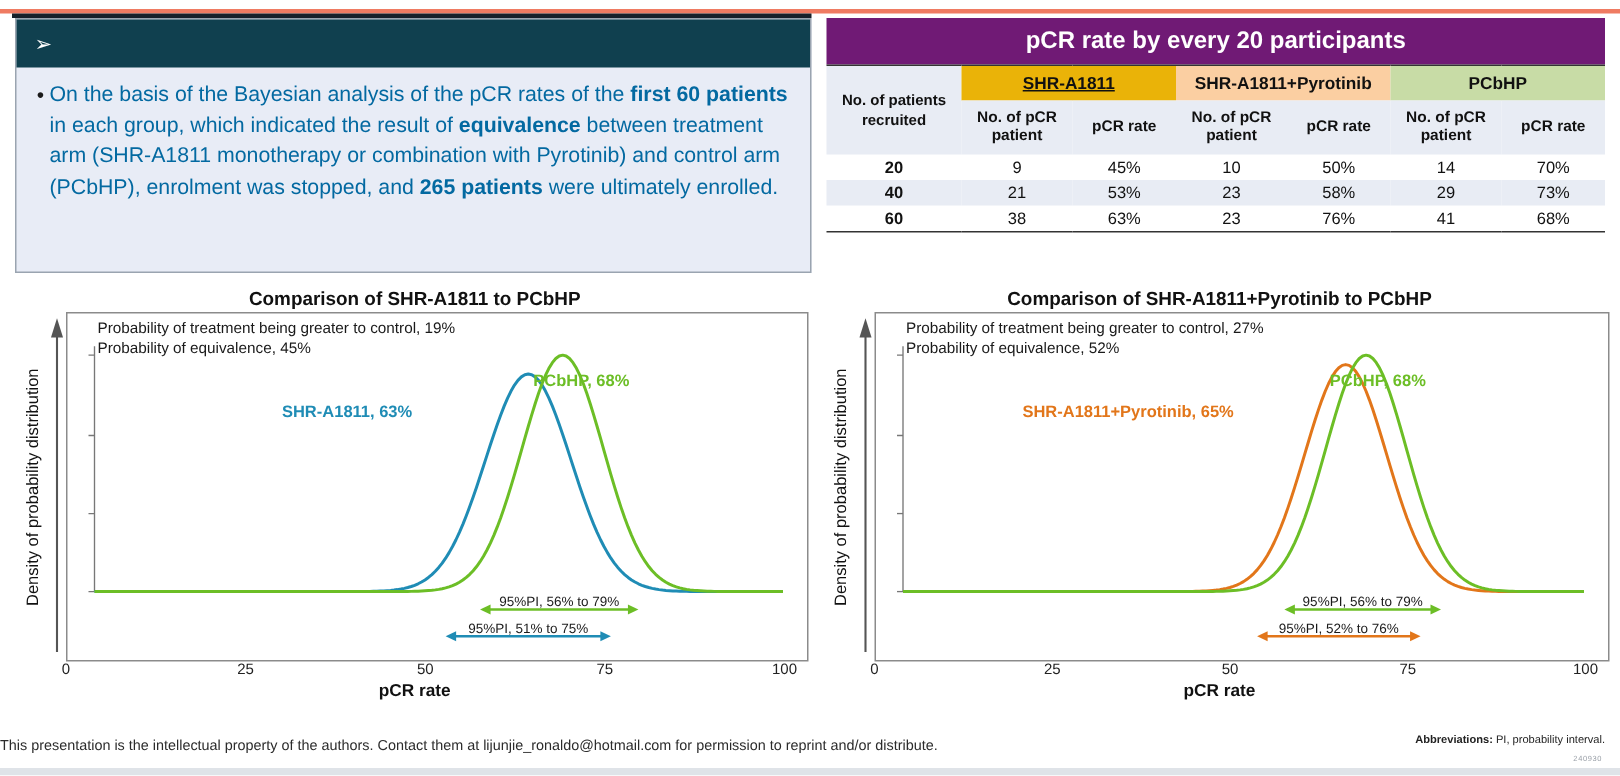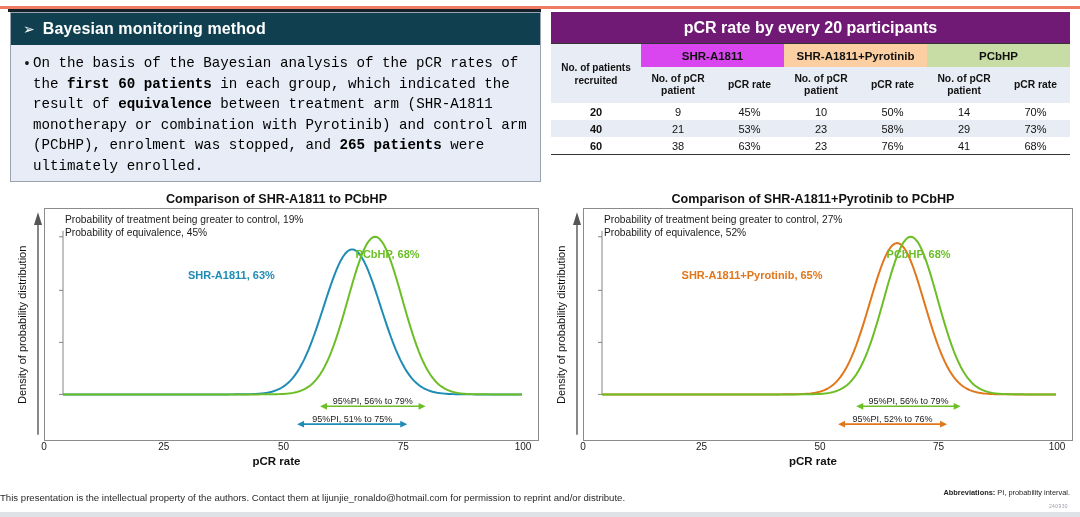--- a/index.html
+++ b/index.html
@@ -46,21 +46,21 @@
   }
   .callout-body{
     padding:8px 12px 6px 10px;
     display:flex;
     box-sizing:border-box;
   }
   .bullet-dot{
     width:12px;flex:0 0 12px;font-size:14px;line-height:21px;color:#1a1a1a;text-align:center;
   }
   .bullet-text{
-    font-size:14.2px;line-height:20.6px;color:#000000;font-family:Liberation Mono, monospace;
+    font-size:14.2px;line-height:20.6px;color:#0369a1;
   }
   .bullet-text b{font-weight:bold;}
 
   
   .tablewrap{
     position:absolute;left:551px;top:12px;width:519px;height:171px;
     box-sizing:border-box;
   }
   .tbl-title{
     background:#701a75;color:#fff;text-align:center;
@@ -68,21 +68,21 @@
     height:31px;line-height:31px;
   }
   table.pcr{
     border-collapse:collapse;width:100%;table-layout:fixed;
     font-size:10.5px;
   }
   table.pcr td,table.pcr th{
     border:0;padding:0;text-align:center;vertical-align:middle;
     color:#111;
   }
-  .grp-blue{background:#d946ef;}
+  .grp-blue{background:#eab308;text-decoration:underline;}
   .grp-peach{background:#fbcfa2;}
   .grp-green{background:#c8dca6;}
   .grp-cell{font-weight:bold;font-size:11.5px;height:23px;border-bottom:1px solid #3a3a3a;}
   .subhead{background:#e8ecf4;font-weight:bold;font-size:10.3px;height:36px;line-height:12px;
            border-bottom:1.6px solid #333;}
   .rowhead-cell{background:#e8ecf4;font-weight:bold;font-size:10px;line-height:13px;
                 border-bottom:1.6px solid #333;}
   .data-row td{height:17px;font-size:11px;border-bottom:1px solid #cdd3dd;}
   .data-row.alt td{background:#e8ecf4;}
   .data-row td.rh{font-weight:bold;}
@@ -144,21 +144,20 @@
 <body>
 
 <div class="slide">
 
   <div class="top-rule"></div>
   <div class="top-rule-dark"></div>
 
   <div class="callout">
     <div class="callout-head">
       <span class="arrow-glyph">➢</span>
-      <span class="htitle">Bayesian monitoring method</span>
     </div>
     <div class="callout-body">
       <div class="bullet-dot">•</div>
       <div class="bullet-text" id="callout-rich"><span>On the basis of the Bayesian analysis of the pCR rates of the </span><b>first 60 patients</b><span> in each group, which indicated the result of </span><b>equivalence</b><span> between treatment arm (SHR-A1811 monotherapy or combination with Pyrotinib) and control arm (PCbHP), enrolment was stopped, and </span><b>265 patients</b><span> were ultimately enrolled.</span></div>
     </div>
   </div>
 
   <div class="tablewrap">
     <div class="tbl-title">pCR rate by every 20 participants</div>
     <table class="pcr rule-under-title">

